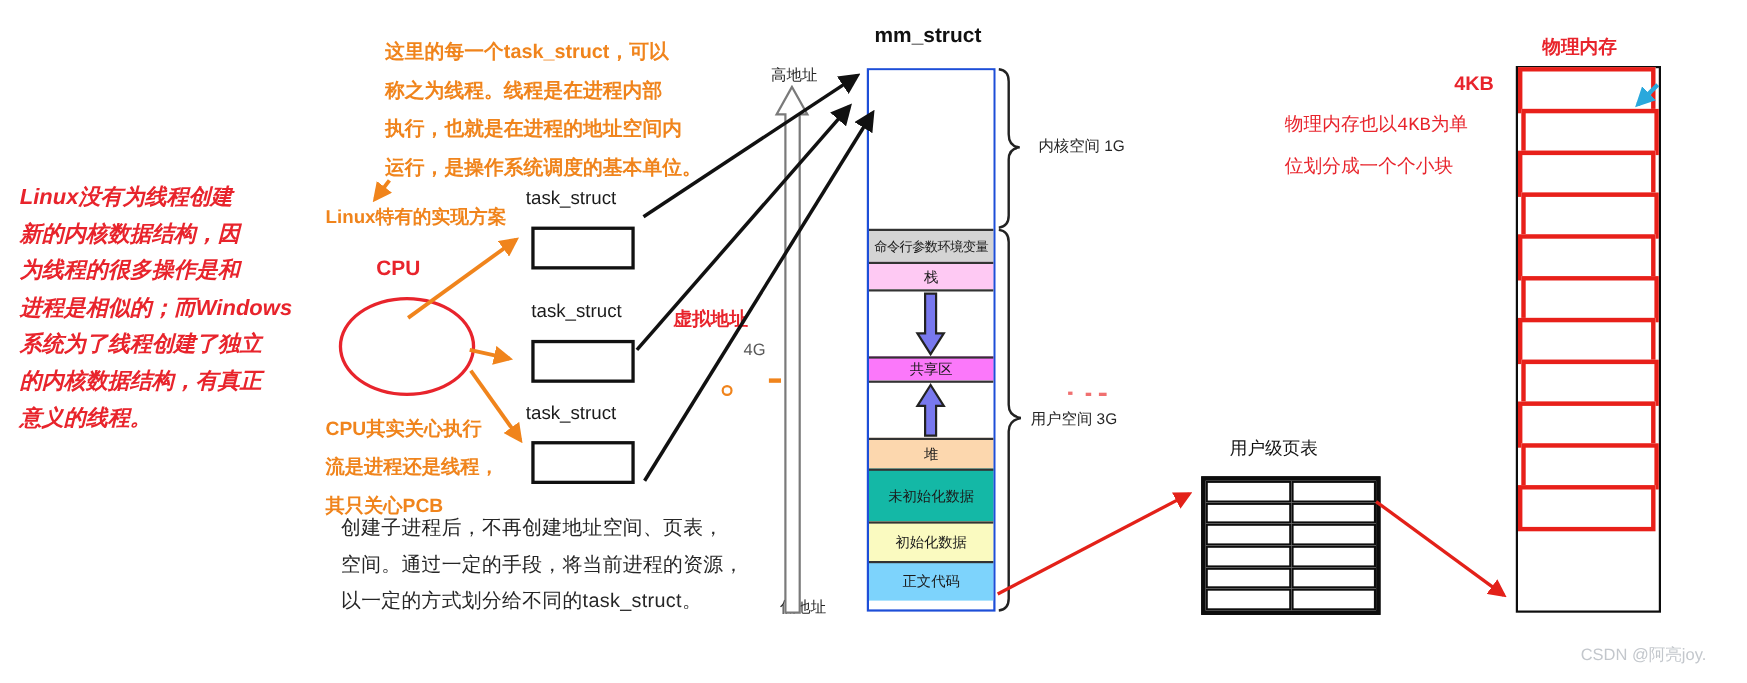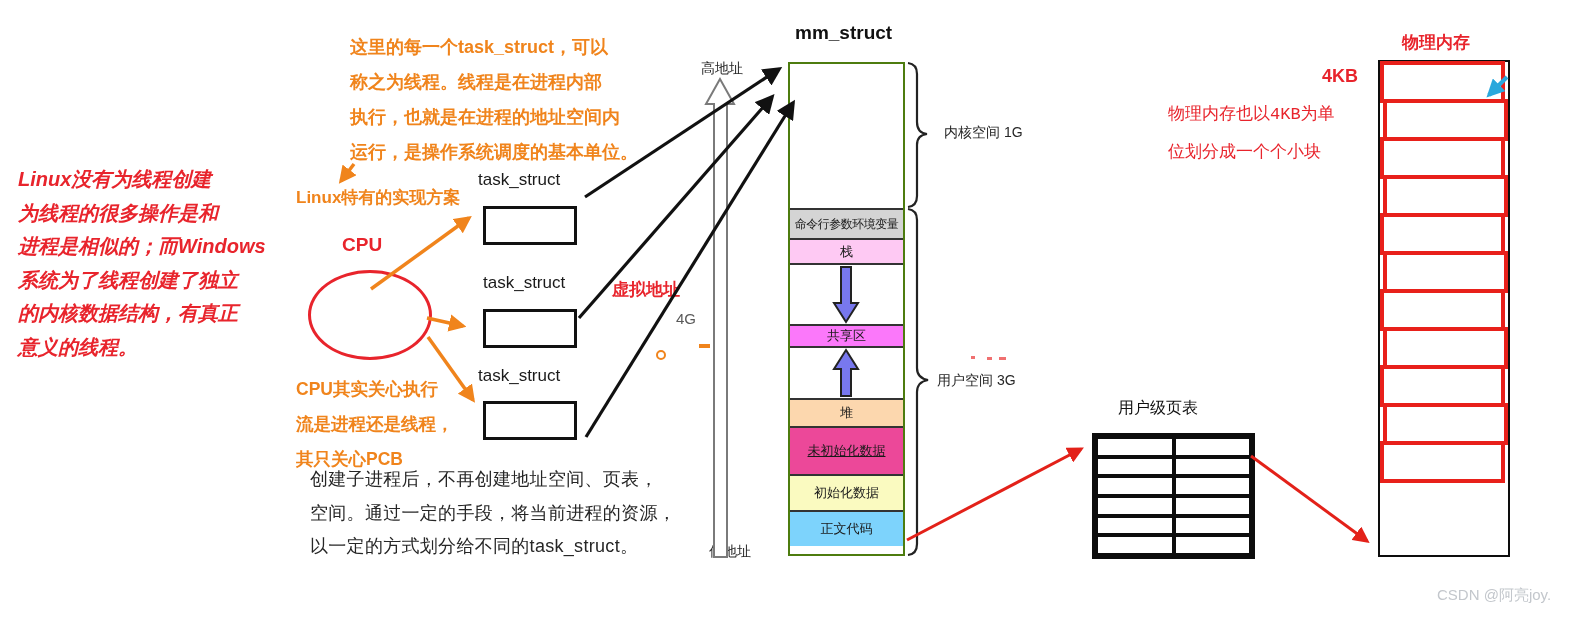--- a/index.html
+++ b/index.html
@@ -14,34 +14,34 @@
   .orange-label{color:#f0841c;font-weight:bold;font-size:17px;white-space:nowrap;}
   .cpu-note{color:#f0841c;font-weight:bold;font-size:17.5px;line-height:35px;white-space:nowrap;}
   .black-note{color:#262626;font-size:18px;line-height:33.5px;white-space:nowrap;letter-spacing:.3px;}
   .ts-label{color:#1a1a1a;font-size:17px;white-space:nowrap;}
   .ts-box{border:3px solid #111;background:#fff;width:88px;height:33px;}
   .small-black{color:#262626;font-size:14px;white-space:nowrap;}
   .gray-label{color:#595959;font-size:15px;white-space:nowrap;}
   .red-label{color:#e8242c;font-weight:bold;font-size:17px;white-space:nowrap;}
   .phys-note{color:#e8242c;font-size:17px;line-height:38px;white-space:nowrap;font-family:Liberation Mono, monospace;}
   
-  #mm-column{left:788px;top:62px;width:117px;height:494px;border:2px solid #4d7c0f;
+  #mm-column{left:788px;top:62px;width:117px;height:494px;border:2px solid #1d4ed8;
     box-sizing:border-box;display:flex;flex-direction:column;background:#fff;}
   .seg{box-sizing:border-box;display:flex;align-items:center;justify-content:center;
     font-size:13px;color:#1a1a1a;border-top:2px solid #333;overflow:hidden;}
   .seg:first-child{border-top:none;}
   .seg.gap{border-top:2px solid #333;background:#fff;}
   .s-kernel{height:144px;background:#fff;border-top:none;}
   .s-cmd{height:30px;background:#d4d4d4;font-size:12px;letter-spacing:-0.5px;}
   .s-stack{height:25px;background:#fec9f3;}
   .s-gap1{height:61px;}
   .s-share{height:22px;background:#fb78fa;}
   .s-gap2{height:52px;}
   .s-heap{height:28px;background:#fcd7ae;}
-  .s-bss{height:48px;background:#ec4899;text-decoration:underline;}
+  .s-bss{height:48px;background:#14b8a6;}
   .s-data{height:36px;background:#fafac0;}
   .s-text{height:36px;background:#7dd3fc;}
   .mm-title{color:#111;font-size:19px;font-weight:600;white-space:nowrap;}
   
   #page-table{left:1092px;top:433px;width:163px;height:126px;border:4px solid #0d0d0d;
     box-sizing:border-box;display:grid;grid-template-columns:1fr 1fr;grid-template-rows:repeat(6,1fr);background:#0d0d0d;gap:0;}
   #page-table .cell{border:2px solid #0d0d0d;background:#fff;box-sizing:border-box;}
   .pt-title{color:#111;font-size:16px;white-space:nowrap;}
   
   #phys-mem{left:1378px;top:60px;width:132px;height:497px;border:2px solid #0d0d0d;
@@ -58,20 +58,21 @@
   .red-dot{height:3px;background:#f07070;position:absolute;}
   svg.overlay{position:absolute;left:0;top:0;width:1588px;height:621px;pointer-events:none;z-index:9;}
 </style>
 </head>
 <body>
 
 <div id="canvas">
 
   <div class="abs red-note" style="left:18px;top:163px;">
     <div>Linux没有为线程创建</div>
+    <div>新的内核数据结构，因</div>
     <div>为线程的很多操作是和</div>
     <div>进程是相似的；而Windows</div>
     <div>系统为了线程创建了独立</div>
     <div>的内核数据结构，有真正</div>
     <div>意义的线程。</div>
   </div>
 
   <div class="abs orange-note" style="left:350px;top:30px;">
     <div>这里的每一个task_struct，可以</div>
     <div>称之为线程。线程是在进程内部</div>

